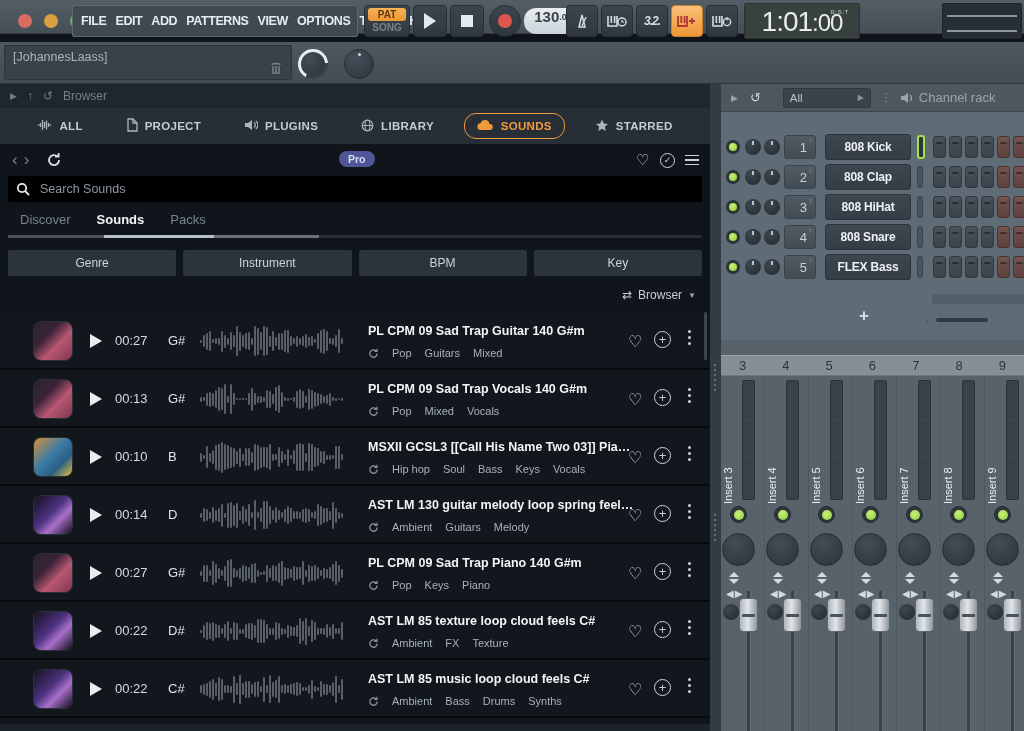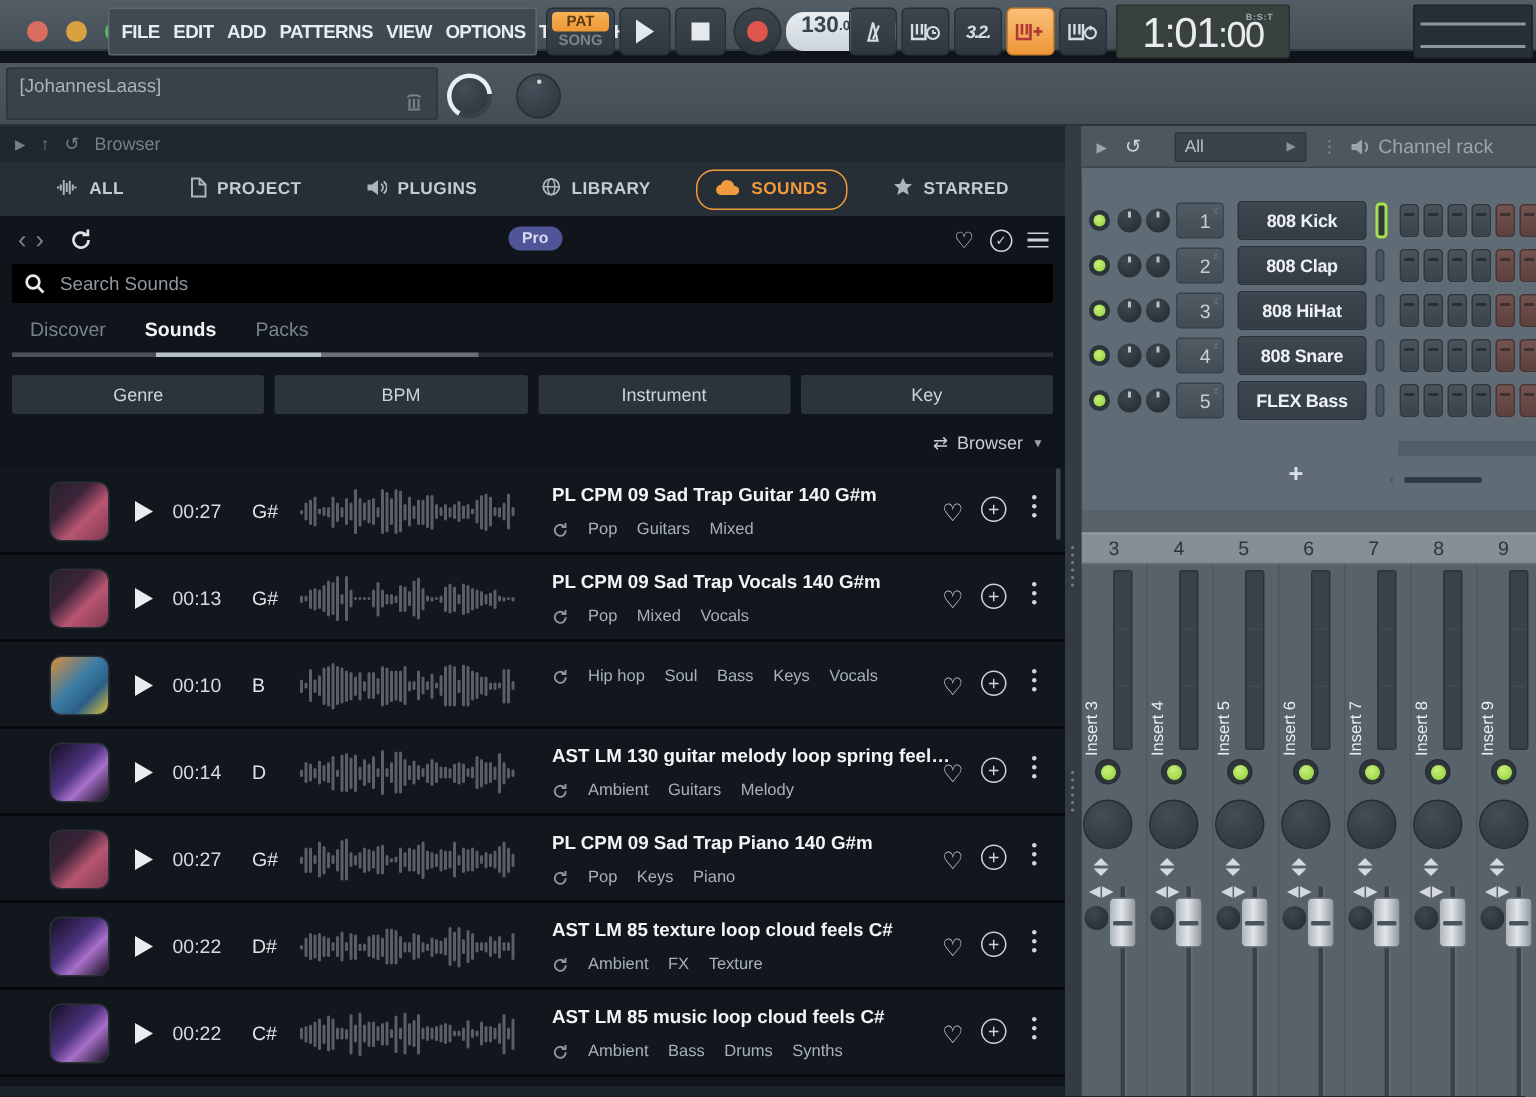--- a/index.html
+++ b/index.html
@@ -422,22 +422,22 @@
         <span class="subtab">Packs</span>
       </div>
     <div class="subline">
       <i style="left:0;width:96px;background:#4a5057"></i>
       <i style="left:96px;width:110px;background:#b9c1c8"></i>
       <i style="left:206px;width:105px;background:#6a7077"></i>
     </div>
 
     <div class="filters" id="filters">
         <div class="filter-btn">Genre</div>
+        <div class="filter-btn">Instrument</div>
         <div class="filter-btn">BPM</div>
-        <div class="filter-btn">Instrument</div>
         <div class="filter-btn">Key</div>
       </div>
 
     <div class="sortrow">
       <span>⇄</span>
       <span>Browser</span>
       <span class="caret">▼</span>
     </div>
 
     <div class="soundlist" id="soundlist">
@@ -640,20 +640,21 @@
             <i style="height: 12px;"></i>
             <i style="height: 13px;"></i>
             <i style="height: 5px;"></i>
             <i style="height: 5px;"></i>
             <i style="height: 4px;"></i>
             <i style="height: 23px;"></i>
             <i style="height: 23px;"></i>
             <i style="height: 6px;"></i>
           </span>
     <span class="rowmeta">
+      <span class="rowtitle">MSXII GCSL3 [[Call His Name Two 03]] Pia…</span>
       <span class="rowtags">
               <svg class="loop-ico" width="11" height="11" viewBox="0 0 12 12">
                 <path d="M10 6a4 4 0 1 1-1.2-2.8" stroke="#8d979f" stroke-width="1.4" fill="none"></path>
                 <path d="M9.8 0.8v2.8H7" stroke="#8d979f" stroke-width="1.4" fill="none"></path>
               </svg>
               <span>Hip hop</span>
               <span>Soul</span>
               <span>Bass</span>
               <span>Keys</span>
               <span>Vocals</span>

